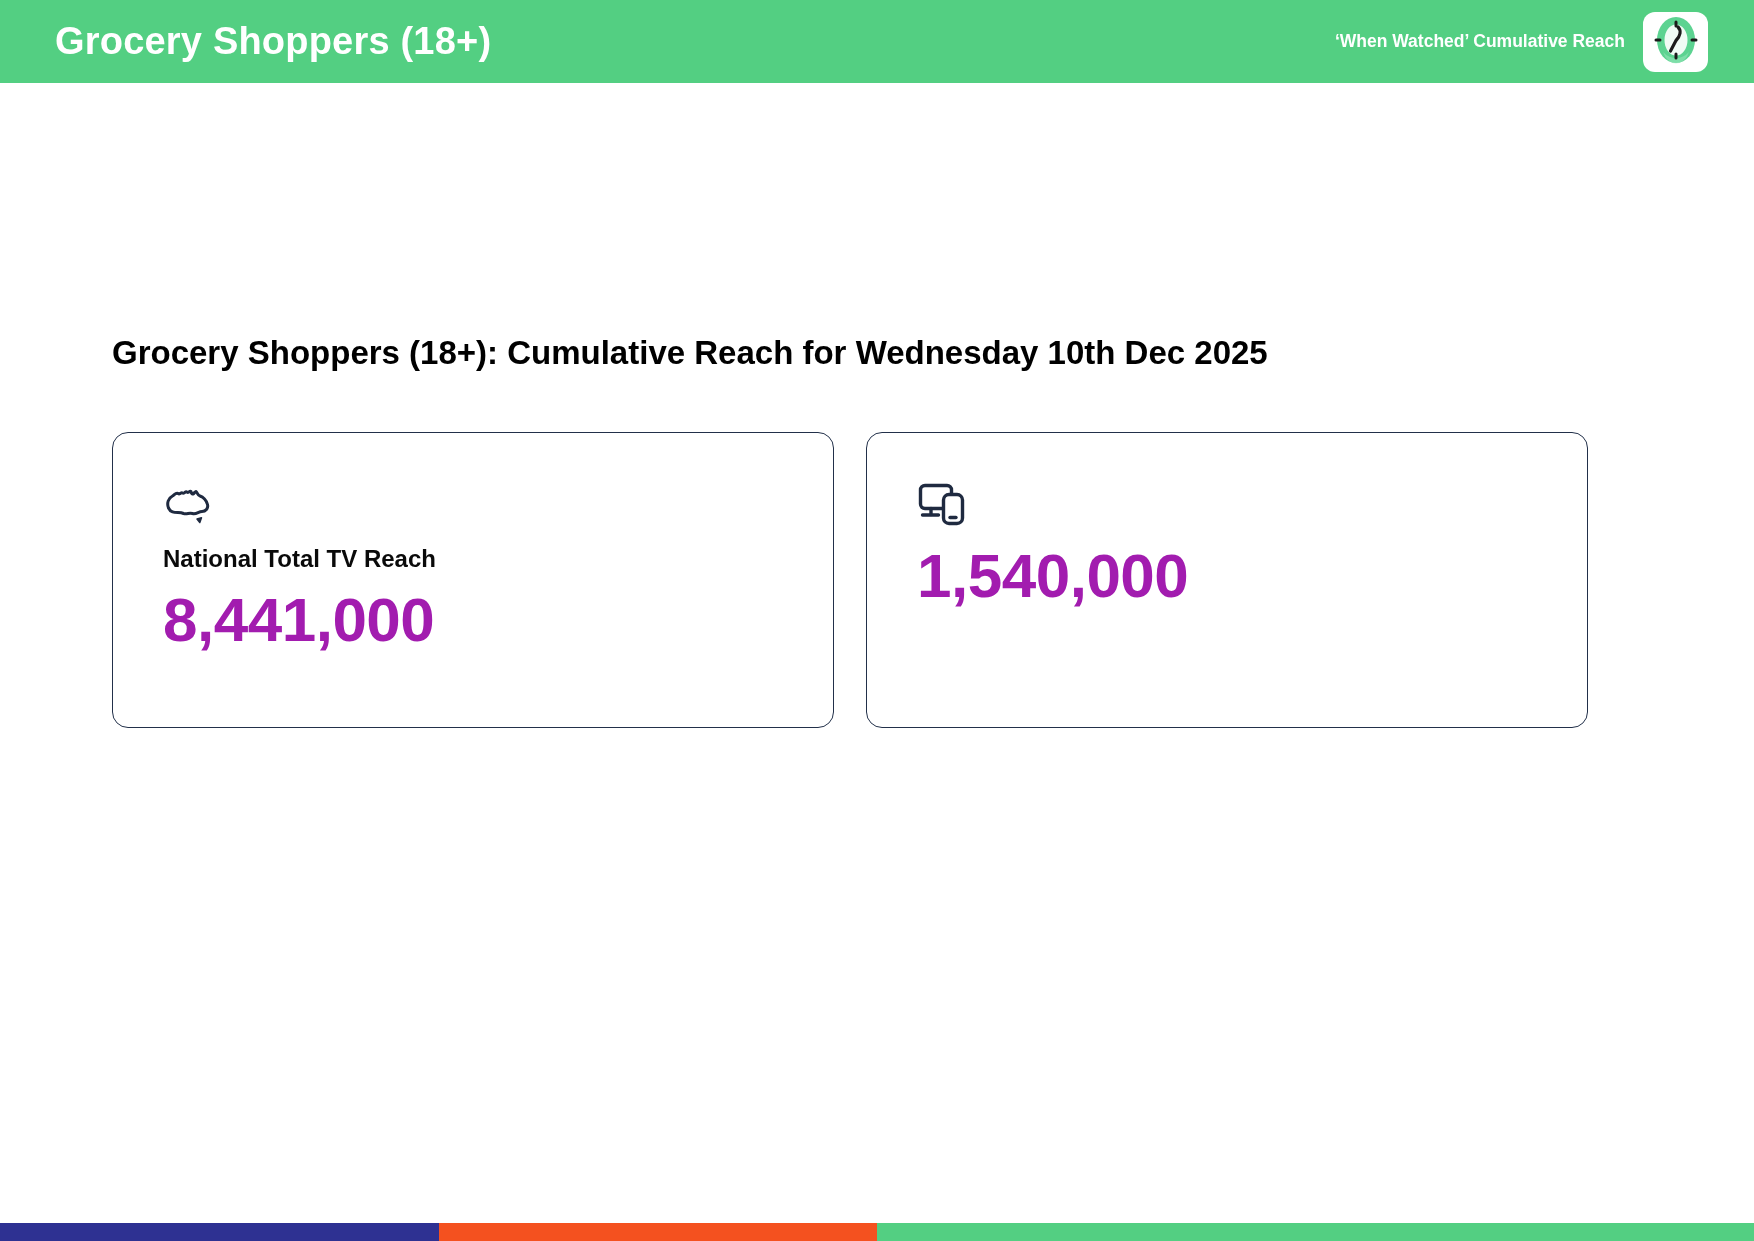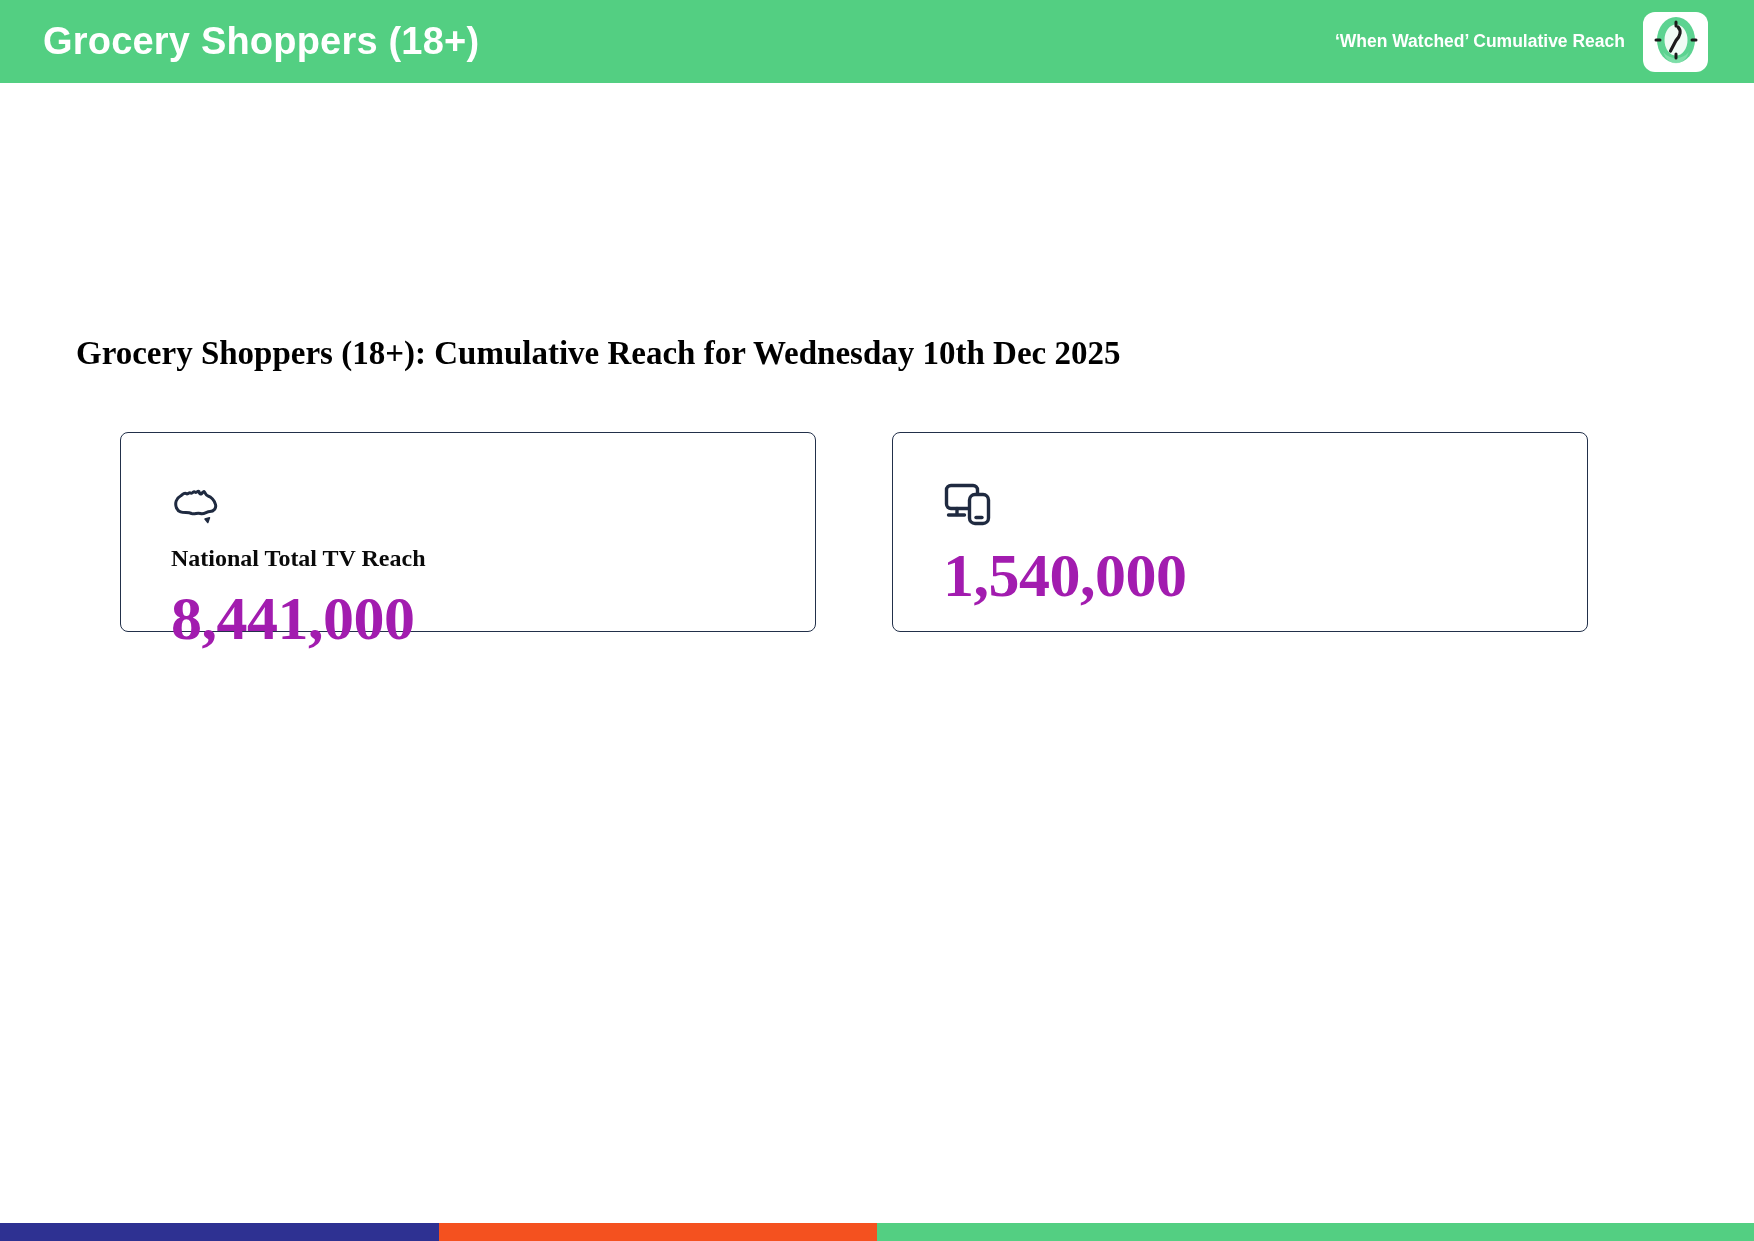--- a/index.html
+++ b/index.html
@@ -12,21 +12,21 @@
     overflow: hidden;
   }
 
   
   .header {
     height: 83px;
     flex: 0 0 83px;
     background: var(--brand-green, #53CF82);
     display: flex;
     align-items: center;
-    padding-left: 43px;
+    padding-left: 55px;
     padding-right: 46px;
   }
   .header-title {
     color: #ffffff;
     font-size: 38px;
     font-weight: 700;
     letter-spacing: 0.2px;
   }
   .header-right {
     margin-left: auto;
@@ -46,44 +46,42 @@
     background: #ffffff;
     border-radius: 12px;
     display: flex;
     align-items: center;
     justify-content: center;
   }
 
   
   .content {
     flex: 1 1 auto;
-    padding-left: 76px;
+    padding-left: 112px;
     padding-right: 166px;
-    font-family: Liberation Serif, serif;
   }
   .page-heading {
     margin-top: 251px;
     font-size: 33px;
     line-height: 38px;
     font-weight: 700;
     color: #000000;
   }
   .cards-row {
     margin-top: 60px;
     display: flex;
     gap: 32px;
   }
   .card {
     flex: 1 1 0;
-    height: 200px;
+    height: 296px;
     border: 1.5px solid var(--navy, #22304A);
-    border-radius: 8px;
+    border-radius: 16px;
     background: #ffffff;
     padding: 48px 20px 0 50px;
-    margin-left: 44px;
   }
   .card-icon {
     height: 48px;
     display: flex;
     align-items: flex-end;
   }
   .card-icon svg { display: block; }
   .card-label {
     margin-top: 16px;
     font-size: 24px;

